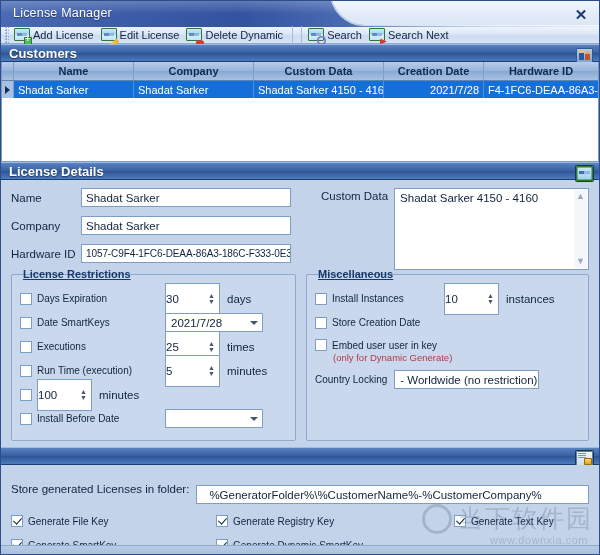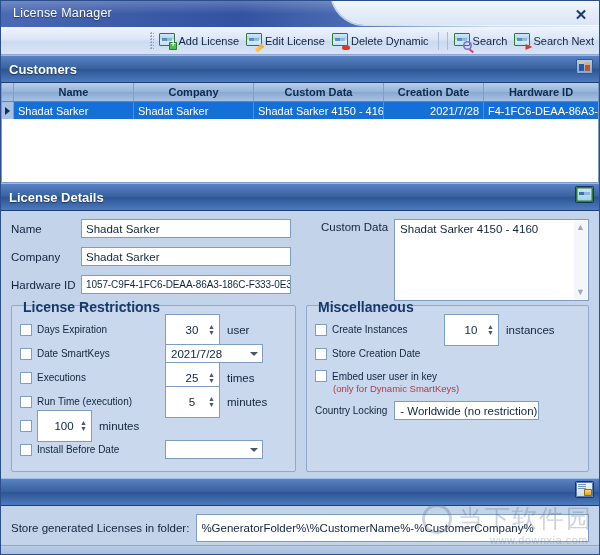--- a/index.html
+++ b/index.html
@@ -61,27 +61,26 @@
     color: #1d3a6e;
     font-size: 15px;
     font-weight: bold;
     cursor: pointer;
     line-height: 1;
   }
 
   
   .toolbar {
     position: relative;
-    height: 28px;
+    height: 17px;
     background: linear-gradient(to bottom, #eef4fc 0%, #dbe6f6 45%, #cbdaf0 55%, #d9e5f5 100%);
     border-bottom: 1px solid #8fa9ce;
     display: flex;
     align-items: center;
     padding-left: 4px;
-    justify-content: flex-end;
   }
   .grip {
     width: 4px; height: 18px;
     margin-right: 3px;
     background-image:
       radial-gradient(circle at 1.2px 1.2px, #8098c0 0.9px, transparent 1px);
     background-size: 3px 3px;
     opacity: .85;
   }
   .tb-item {
@@ -133,21 +132,21 @@
   .badge.pencil { background: linear-gradient(135deg,#ffd34d 0%, #f0a32a 100%); transform: rotate(-40deg); border-radius:0; width:9px; height:4px; }
   .badge.trash  { background:#d63b2f; border-radius:50% 50% 40% 40%; height:5px; }
   .badge.lock   { background: linear-gradient(to bottom,#ffe07a,#e0a61d); border-radius:1px; }
   .badge.mag    { width:9px; height:9px; border-radius:50%; background:transparent; box-shadow: inset 0 0 0 1.6px #7a6fd0; }
   .badge.mag:after { content:""; position:absolute; right:-2px; bottom:-2px; width:5px; height:1.8px; background:#d6447a; transform: rotate(40deg); }
   .badge.arrow-red { background:#d63b2f; width:7px; height:6px; clip-path: polygon(0 0,100% 50%,0 100%); }
 
   
   .section-hdr {
     position: relative;
-    height: 28px;
+    height: 18px;
     background: linear-gradient(to bottom, #5a82c4 0%, #37619f 48%, #2d5595 52%, #4c7bbd 100%);
     border-top: 1px solid #9fbbdf;
     border-bottom: 1px solid #1d3f74;
     display: flex;
     align-items: center;
     padding: 0 4px 0 8px;
   }
   .section-hdr-title {
     color: #ffffff;
     font-size: 13px;
@@ -328,24 +327,25 @@
     position: relative;
     border: 1px solid #8fa9cc;
     border-radius: 2px;
     padding: 13px 8px 8px 8px;
     background: rgba(255,255,255,0.10);
   }
   .gbox-title {
     position: absolute;
     top: -7px; left: 8px;
     background: transparent;
-    font-size: 14px;
+    font-size: 11px;
     font-weight: bold;
     color: #17386d;
     padding: 0 3px;
+    text-decoration: underline;
   }
   .gbox.restrictions { width: 285px; flex: 0 0 285px; }
   .gbox.misc { flex: 1; }
 
   .crow { display: flex; align-items: center; height: 21px; margin-bottom: 3px; }
   .cb {
     width: 12px; height: 12px;
     flex: 0 0 12px;
     background: #ffffff;
     border: 1px solid #7f9cc2;
@@ -367,21 +367,21 @@
   .clabel.w2 { width: 112px; flex: 0 0 112px; }
 
   .spin {
     position: relative;
     width: 55px; flex: 0 0 55px;
     height: 32px;
     background: #ffffff;
     border: 1px solid #7f9cc2;
     display: flex;
     align-items: center;
-    justify-content: center;
+    justify-content: flex-start;
     padding-right: 1px;
     font-size: 11.5px;
     color: #10243f;
     cursor: text;
   }
   .spin .btns {
     position: absolute;
     right: 1px; top: 1px; bottom: 1px;
     width: 13px;
     display: flex; flex-direction: column;
@@ -422,28 +422,28 @@
     color: #b23a48;
     margin: -2px 0 6px 18px;
   }
 
   
   .gen-body { background: #c3d4ea; padding: 8px 10px 10px 10px; position: relative; }
   .gen-row1 { display: flex; align-items: center; margin-bottom: 8px; }
   .gen-label { font-size: 11.5px; color: #10243f; margin-right: 7px; white-space: nowrap; }
   .gen-path {
     flex: 1;
-    height: 28px;
+    height: 19px;
     background: #ffffff;
     border: 1px solid #7f9cc2;
     font-size: 11.5px;
     color: #10243f;
-    padding: 0 4px;
+    padding: 0 12px;
     display: flex; align-items: center;
-    overflow: hidden; white-space: nowrap;
+    overflow: hidden; white-space: nowrap; margin-top: 12px;
   }
   .gen-checks { display: flex; margin-bottom: 6px; }
   .gen-checks .crow { margin-bottom: 0; height: 18px; }
   .gc-col1 { width: 205px; flex: 0 0 205px; }
   .gc-col2 { width: 190px; flex: 0 0 190px; }
   .gc-col3 { flex: 1; padding-left: 48px; }
 
   
   .watermark {
     position: absolute;
@@ -618,21 +618,21 @@
         <div class="crow">
           <span class="cb"></span>
           <span class="clabel w1">Days Expiration</span>
           <span class="spin">
             <span>30</span>
             <span class="btns">
                 <span>▲</span>
                 <span>▼</span>
               </span>
           </span>
-          <span class="unit">user</span>
+          <span class="unit">days</span>
         </div>
 
         <div class="crow">
           <span class="cb"></span>
           <span class="clabel w1">Date SmartKeys</span>
           <span class="combo w-date">
             <span>2021/7/28</span>
             <span class="car"></span>
           </span>
         </div>
@@ -683,41 +683,41 @@
             <span class="car"></span>
           </span>
         </div>
       </div>
 
       <div class="gbox misc">
         <span class="gbox-title">Miscellaneous</span>
 
         <div class="crow">
           <span class="cb"></span>
-          <span class="clabel w2">Create Instances</span>
+          <span class="clabel w2">Install Instances</span>
           <span class="spin">
             <span>10</span>
             <span class="btns">
                 <span>▲</span>
                 <span>▼</span>
               </span>
           </span>
           <span class="unit">instances</span>
         </div>
 
         <div class="crow">
           <span class="cb"></span>
           <span class="clabel">Store Creation Date</span>
         </div>
 
         <div class="crow" style="height:18px;margin-bottom:0;">
           <span class="cb"></span>
           <span class="clabel">Embed user user in key</span>
         </div>
-        <div class="sub-note">(only for Dynamic SmartKeys)</div>
+        <div class="sub-note">(only for Dynamic Generate)</div>
 
         <div class="crow">
           <span class="clabel" style="margin-right:7px;">Country Locking</span>
           <span class="combo w-country">
             <span>- Worldwide (no restriction)</span>
           </span>
         </div>
       </div>
 
     </div>
@@ -733,20 +733,21 @@
       <span class="gen-path">%GeneratorFolder%\%CustomerName%-%CustomerCompany%</span>
     </div>
 
     <div class="gen-checks">
       <div class="crow gc-col1">
         <span class="cb checked"></span>
         <span class="clabel">Generate File Key</span>
       </div>
       <div class="crow gc-col2">
         <span class="cb checked"></span>
+        <span class="clabel">Generate Registry Key</span>
       </div>
       <div class="crow gc-col3">
         <span class="cb checked"></span>
         <span class="clabel">Generate Text Key</span>
       </div>
     </div>
 
     <div class="gen-checks">
       <div class="crow gc-col1">
         <span class="cb checked"></span>

